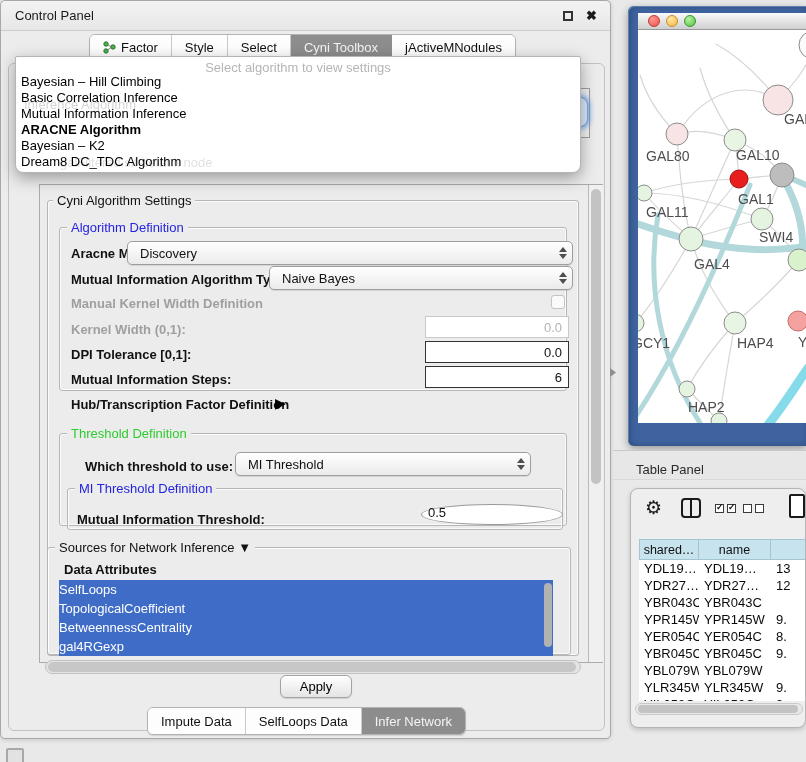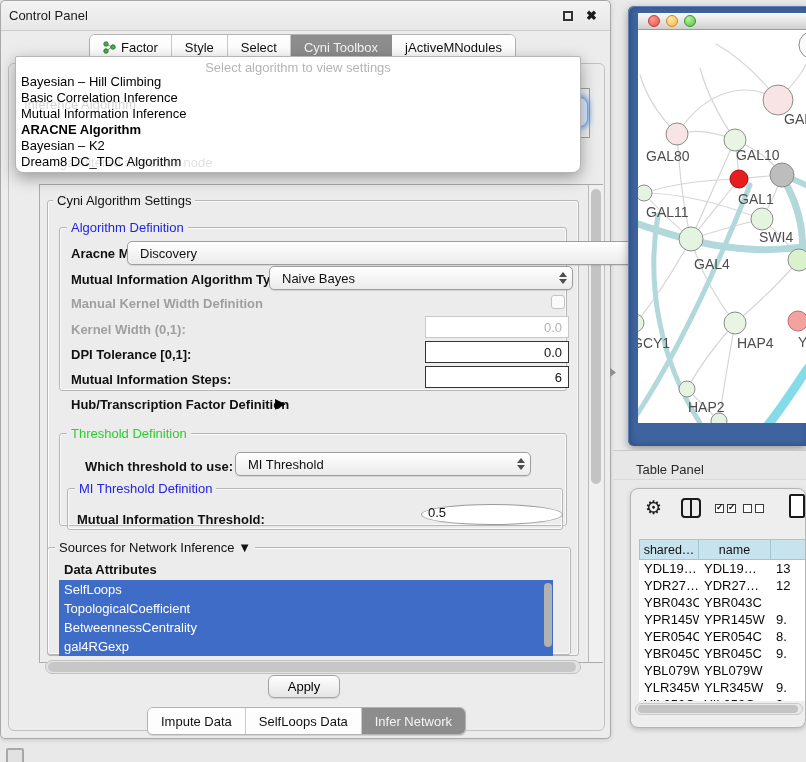--- a/index.html
+++ b/index.html
@@ -5,21 +5,21 @@
   *{box-sizing:border-box;margin:0;padding:0}
   html,body{width:806px;height:762px;overflow:hidden}
   body{font-family:"Liberation Sans",sans-serif;background:#e9e9e9}
   #page{position:relative;width:806px;height:762px;overflow:hidden;background:#e9e9e9;font-size:13px;color:#111}
   .abs{position:absolute}
 
   
   #control-panel{position:absolute;left:0;top:0;width:611px;height:739px;background:#ececec;
     border:1px solid #a8a8a8;border-radius:5px;box-shadow:0 1px 4px rgba(0,0,0,.15)}
   #cp-titlebar{position:absolute;left:0;top:0;right:0;height:30px;display:flex;align-items:center;
-    padding-left:8px;background:linear-gradient(#f3f3f3,#e7e7e7);border-bottom:1px solid #cdcdcd;
+    padding-left:14px;background:linear-gradient(#f3f3f3,#e7e7e7);border-bottom:1px solid #cdcdcd;
     border-radius:5px 5px 0 0;font-size:13px;color:#1a1a1a}
   .float-ic{position:absolute;right:37px;top:10px;width:10px;height:10px;border:2px solid #333;background:transparent}
   .close-ic{position:absolute;right:13px;top:7px;font-size:13px;font-weight:bold;color:#1a1a1a;cursor:default}
 
   
   .tabbar{position:absolute;display:flex;background:#fdfdfd;border:1px solid #b3b3b3;border-radius:6px;
     overflow:hidden;height:26px;box-shadow:0 1px 1px rgba(0,0,0,.12)}
   .tab{display:flex;align-items:center;gap:5px;padding:0 13px;font-size:13px;color:#111;
     border-right:1px solid #c9c9c9;background:#fdfdfd;white-space:nowrap}
   .tab:last-child{border-right:none}
@@ -65,27 +65,27 @@
   .dd-item.bold{font-weight:bold}
   .underlay{position:absolute;color:#555;font-size:13px;z-index:1;white-space:nowrap}
 
   
   #corner-box{position:absolute;left:552px;top:87px;width:37px;height:50px;border:1px solid #a0a0a0;background:#f2f2f2;z-index:40}
   #focus-capsule{position:absolute;left:571px;top:96px;width:16px;height:30px;border:1px solid #7aa8dd;border-radius:8px;
     background:#d9e8f9;box-shadow:0 0 5px 2px rgba(90,150,230,.75);z-index:45}
 
   
   #attr-list{position:absolute;left:58px;top:579px;width:494px;height:76px;overflow:hidden;background:#fff}
-  .attr-item{height:19px;line-height:19px;background:#3e6cc7;color:#fff;font-size:13px;padding-left:5px;white-space:nowrap}
+  .attr-item{height:19px;line-height:19px;background:#3e6cc7;color:#fff;font-size:13px;white-space:nowrap}
   #attr-thumb{position:absolute;left:543px;top:582px;width:8px;height:64px;background:#b2b2b2;border-radius:4px;z-index:5}
 
   #h-scrollbar{position:absolute;left:44px;top:659px;width:536px;height:14px;background:#e3e3e3;border:1px solid #c2c2c2;border-radius:7px}
   #h-thumb{position:absolute;left:2px;top:1px;width:528px;height:10px;background:#c7c7c7;border-radius:5px}
 
-  #apply-btn{position:absolute;left:267px;top:674px;width:72px;height:23px;border:1px solid #a3a3a3;border-radius:6px;
+  #apply-btn{position:absolute;left:279px;top:674px;width:72px;height:23px;border:1px solid #a3a3a3;border-radius:6px;
     background:linear-gradient(#ffffff,#e4e4e4);font-size:13px;display:flex;align-items:center;justify-content:center;box-shadow:0 1px 1px rgba(0,0,0,.12)}
 
   #dock-icon{position:absolute;left:6px;top:748px;width:18px;height:18px;border:2px solid #a8a8a8;background:#e2e2e2;border-radius:2px}
   #splitter-mark{position:absolute;left:610px;top:368px;width:6px;height:9px;background:#8e8e8e;clip-path:polygon(0 0,100% 50%,0 100%)}
 
   
   #net-frame{position:absolute;left:628px;top:6px;width:178px;height:440px;background:#3e639f;border-radius:6px 0 0 6px;
     box-shadow:inset 1px 1px 0 #5c80b5,inset 2px 0 6px rgba(0,0,0,.25),0 3px 8px rgba(0,0,0,.35)}
   #net-titlebar{position:absolute;left:10px;top:7px;right:0;height:17px;background:linear-gradient(#fafafa,#cfcfcf);
     display:flex;align-items:center;gap:6px;padding-left:10px;border-bottom:1px solid #9a9a9a}
@@ -169,21 +169,21 @@
         <div id="v-thumb"></div>
       </div>
 
     <div class="group" style="left:46px;top:199px;width:532px;height:456px"></div>
     <div class="gtitle" style="left:52px;top:192px">Cyni Algorithm Settings</div>
 
     <div class="group" style="left:58px;top:226px;width:508px;height:164px"></div>
     <div class="gtitle t-blue" style="left:66px;top:219px">Algorithm Definition</div>
 
     <div class="lbl" style="left:70px;top:245px">Aracne Mode:</div>
-    <div class="combo" style="left:126px;top:240px;width:528px;height:24px">
+    <div class="combo" style="left:126px;top:240px;width:446px;height:24px">
       <span>Discovery</span>
       <span class="spin">
           <i class="up"></i>
           <i class="dn"></i>
         </span>
     </div>
 
     <div class="lbl" style="left:70px;top:271px">Mutual Information Algorithm Type:</div>
     <div class="combo" style="left:268px;top:265px;width:304px;height:24px">
       <span>Naive Bayes</span>

